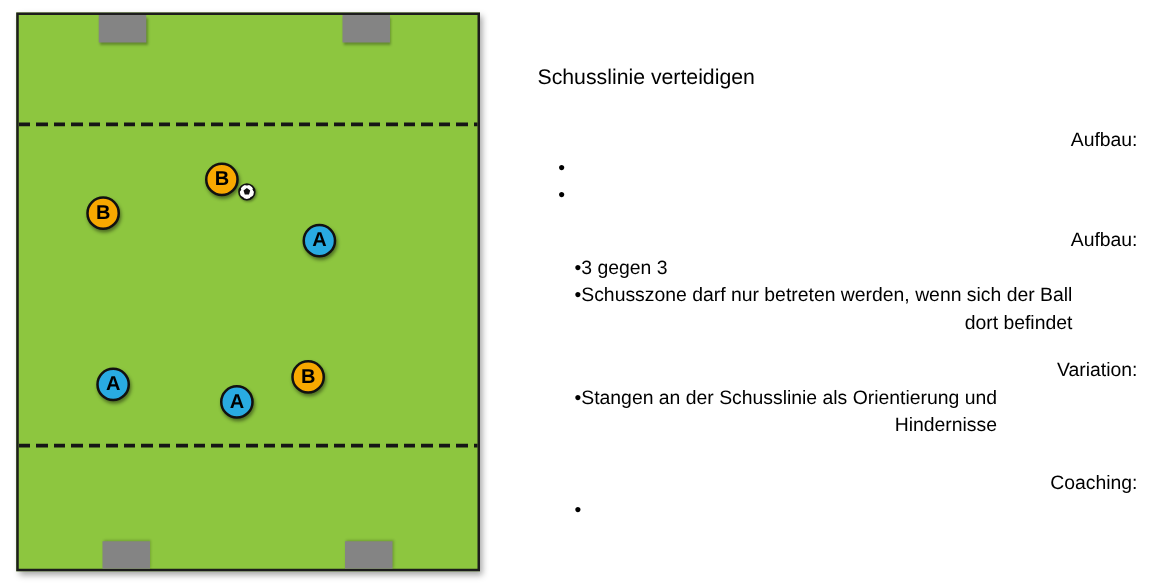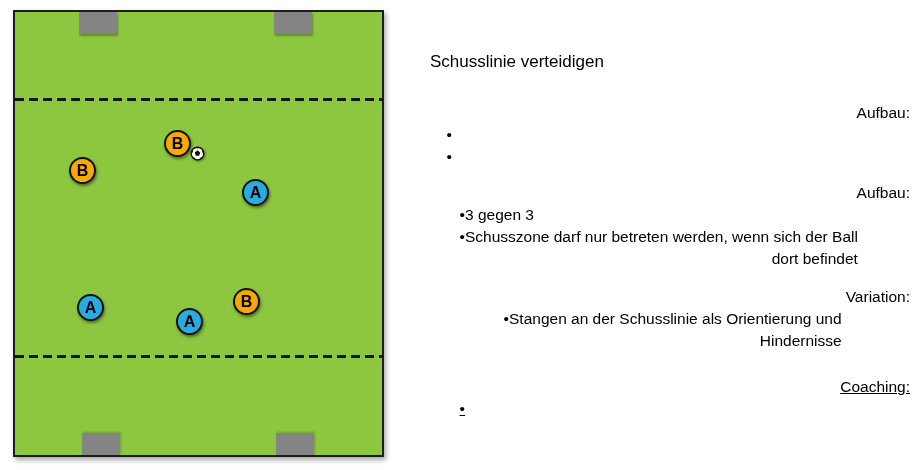--- a/index.html
+++ b/index.html
@@ -87,22 +87,22 @@
     line-height: 24px;
     font-weight: normal;
   }
   .section { margin: 0; text-align: right; }
   .section .heading {
     font-size: 15.5px;
     line-height: 22px;
     margin: 0;
   }
   .sec-ablauf    { margin-top: 14px; }
-  .sec-variation { margin-top: 16px; margin-left: 44px; }
-  .sec-coaching  { margin-top: 24px; text-decoration: underline; }
+  .sec-variation { margin-top: 16px; }
+  .sec-coaching  { margin-top: 24px; }
   .items { margin: 0; padding: 0 0 0 4px; list-style: none; }
   .items li {
     display: flex;
     font-size: 15.5px;
     line-height: 22px;
   }
   .items li .bullet { flex: 0 0 auto; }
   .indent-small .bullet { width: 18px; }
   .indent-large .bullet { width: 31px; }
   .items li .item-text { white-space: pre-line; }

